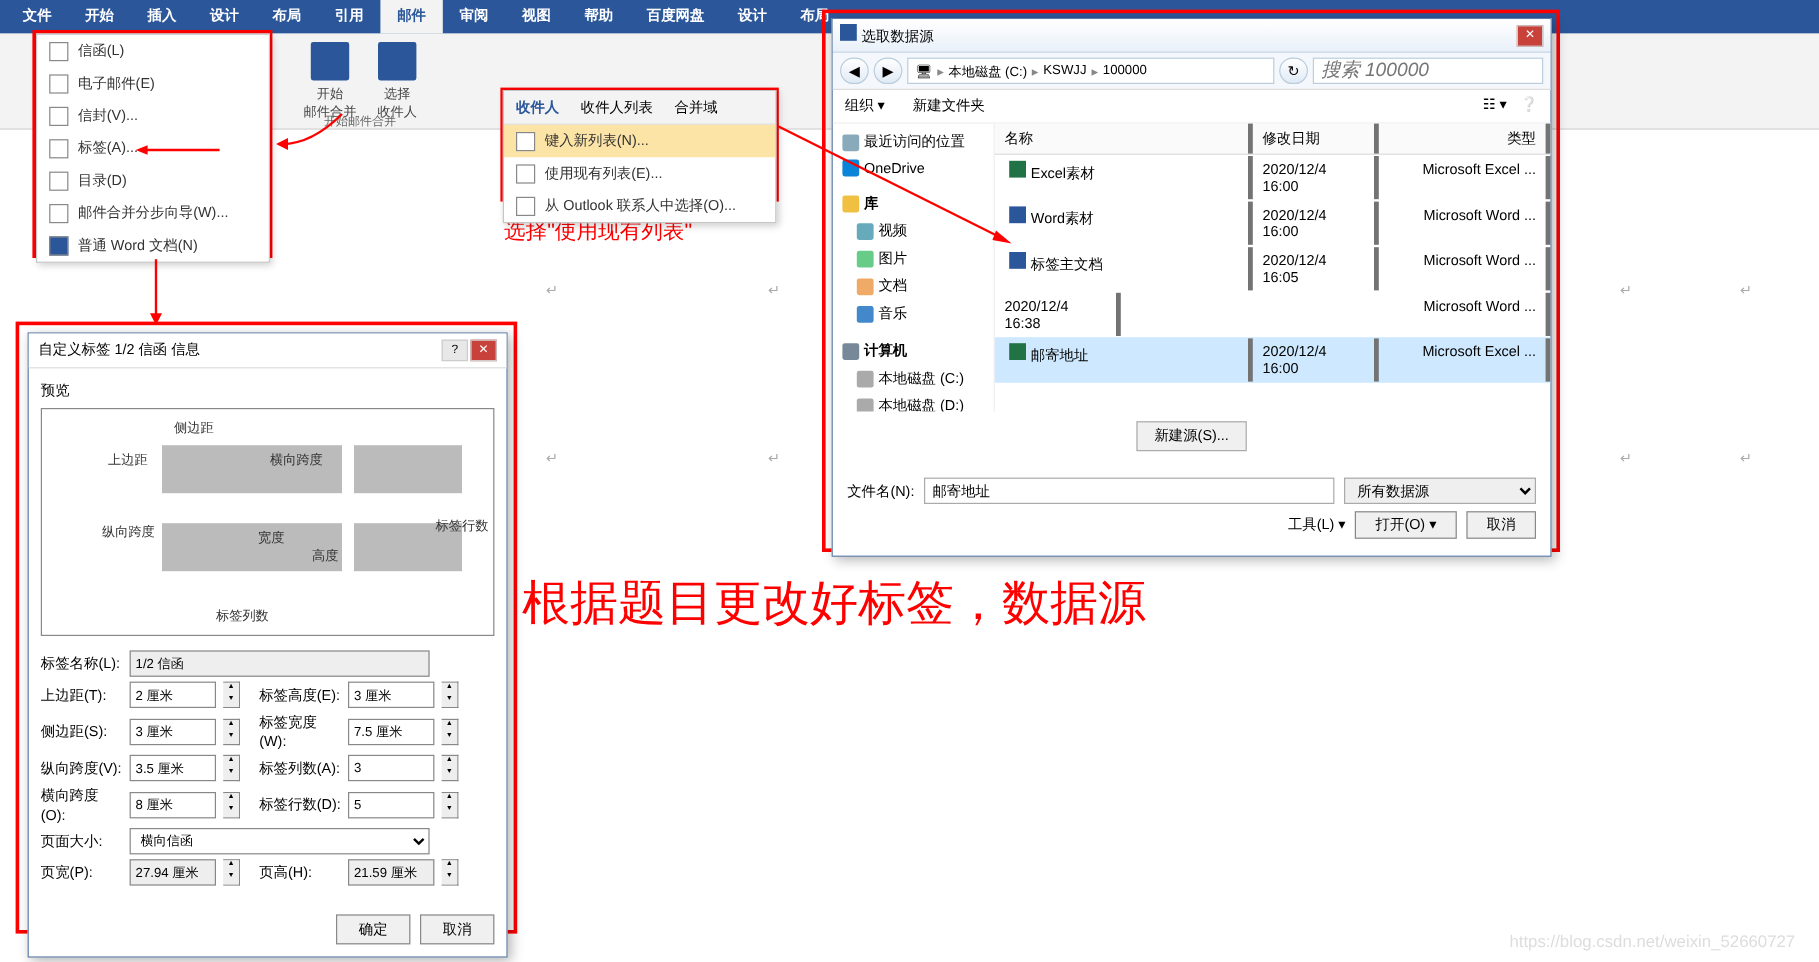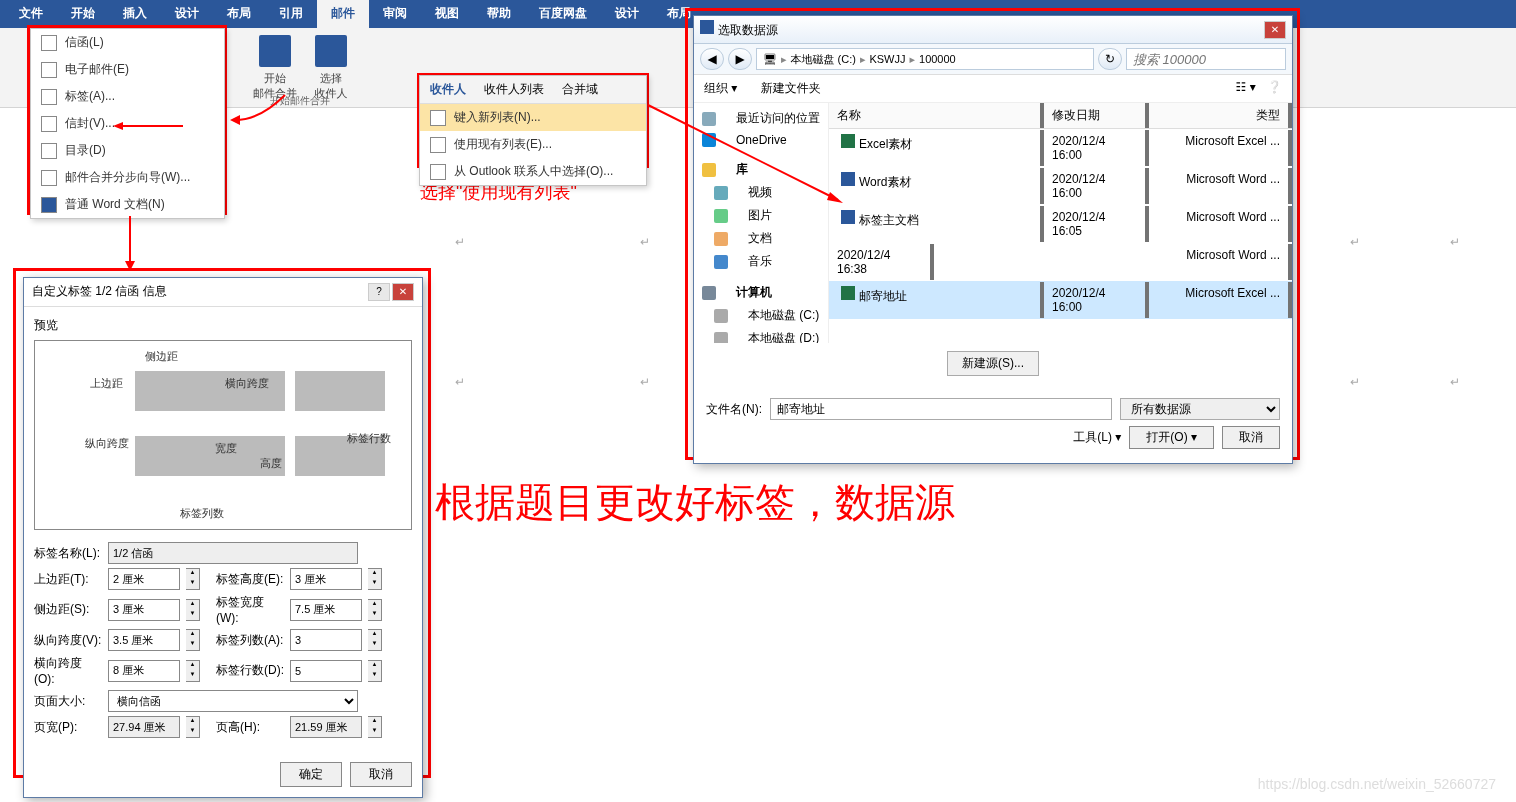--- a/index.html
+++ b/index.html
@@ -47,25 +47,25 @@
 .dlg-footer { display: flex; justify-content: flex-end; gap: 8px; padding: 10px; }
 .dlg-btn { padding: 3px 18px; border: 1px solid #888; background: #f0f0f0; font-size: 12px; cursor: pointer; }
 
 
 .file-dialog { position: absolute; left: 693px; top: 15px; width: 600px; background: #fff; border: 1px solid #5d7ba5; box-shadow: 3px 3px 10px rgba(0,0,0,0.3); z-index: 5; }
 .fd-title { background: linear-gradient(#fff, #e8f0f9); padding: 4px 6px; font-size: 12px; display: flex; align-items: center; justify-content: space-between; border-bottom: 1px solid #bcd; }
 .fd-nav { display: flex; align-items: center; padding: 4px 6px; gap: 4px; background: #f4f8fc; border-bottom: 1px solid #ddd; }
 .nav-btn { width: 24px; height: 22px; border: 1px solid #bcd; border-radius: 11px; background: linear-gradient(#fff,#e0eaf5); display: flex; align-items: center; justify-content: center; font-size: 12px; }
 .breadcrumb { flex: 1; border: 1px solid #bcd; height: 22px; display: flex; align-items: center; padding: 0 6px; font-size: 11px; background: #fff; }
 .bc-sep { margin: 0 4px; color: #888; }
-.search-box { width: 160px; height: 22px; border: 1px solid #bcd; padding: 0 6px; font-size: 13px; color: #888; font-style: italic; }
+.search-box { width: 192px; height: 22px; border: 1px solid #bcd; padding: 0 6px; font-size: 16px; color: #888; font-style: italic; }
 .fd-toolbar { padding: 5px 10px; font-size: 12px; display: flex; gap: 20px; border-bottom: 1px solid #eee; justify-content: space-between; }
 .fd-body { display: flex; height: 240px; }
 .fd-sidebar { width: 135px; border-right: 1px solid #eee; padding: 4px; font-size: 12px; overflow: hidden; }
-.sb-item { padding: 3px 4px; display: flex; align-items: center; gap: 20px; }
+.sb-item { padding: 3px 4px; display: flex; align-items: center; gap: 4px; }
 .sb-icon { width: 14px; height: 14px; background: #f0c040; border-radius: 2px; }
 .fd-list { flex: 1; font-size: 12px; position: relative; }
 .fd-header { display: flex; border-bottom: 1px solid #ddd; background: #fafafa; }
 .fd-col { padding: 4px 8px; border-right: 4px solid #737373; }
 .fd-c1 { width: 215px; } .fd-c2 { width: 105px; } .fd-c3 { flex: 1; text-align: right; }
 .fd-row { display: flex; padding: 1px 0; }
 .fd-row.selected { background: #cde8ff; }
 .file-icon { width: 14px; height: 14px; margin: 0 4px; display: inline-block; }
 .fi-excel { background: #217346; } .fi-word { background: #2b579a; }
 .fd-bottom { padding: 8px 12px; font-size: 12px; }
@@ -126,25 +126,25 @@
   <div class="menu-item">
       <span class="menu-icon"></span>
       <span>信函(L)</span>
     </div>
   <div class="menu-item">
       <span class="menu-icon"></span>
       <span>电子邮件(E)</span>
     </div>
   <div class="menu-item">
       <span class="menu-icon"></span>
+      <span>信封(V)...</span>
+    </div>
+  <div class="menu-item">
+      <span class="menu-icon"></span>
       <span>标签(A)...</span>
-    </div>
-  <div class="menu-item">
-      <span class="menu-icon"></span>
-      <span>信封(V)...</span>
     </div>
   <div class="menu-item">
       <span class="menu-icon"></span>
       <span>目录(D)</span>
     </div>
   <div class="menu-item">
       <span class="menu-icon"></span>
       <span>邮件合并分步向导(W)...</span>
     </div>
   <div class="menu-item">
@@ -218,21 +218,21 @@
       <div class="preview-label" style="left:100px; top:30px;"></div>
       <div class="preview-label" style="left:260px; top:30px; width:90px;"></div>
       <div class="preview-label" style="left:100px; top:95px;"></div>
       <div class="preview-label" style="left:260px; top:95px; width:90px;"></div>
       <span class="diag-text" style="left:110px; top:8px">侧边距</span>
       <span class="diag-text" style="left:55px; top:35px">上边距</span>
       <span class="diag-text" style="left:190px; top:35px">横向跨度</span>
       <span class="diag-text" style="left:50px; top:95px">纵向跨度</span>
       <span class="diag-text" style="left:180px; top:100px">宽度</span>
       <span class="diag-text" style="left:225px; top:115px">高度</span>
-      <span class="diag-text" style="left:312px; top:90px">标签行数</span>
+      <span class="diag-text" style="left:328px; top:90px">标签行数</span>
       <span class="diag-text" style="left:145px; top:165px">标签列数</span>
     </div>
     <div class="form-row">
       <span class="form-label">标签名称(L):</span>
       <input class="form-input wide" readonly="" style="background: rgb(238, 238, 238);" value="1/2 信函">
     </div>
     <div class="form-row">
       <span class="form-label">上边距(T):</span>
       <input class="form-input" value="2 厘米" style="">
         <div class="spinner">

